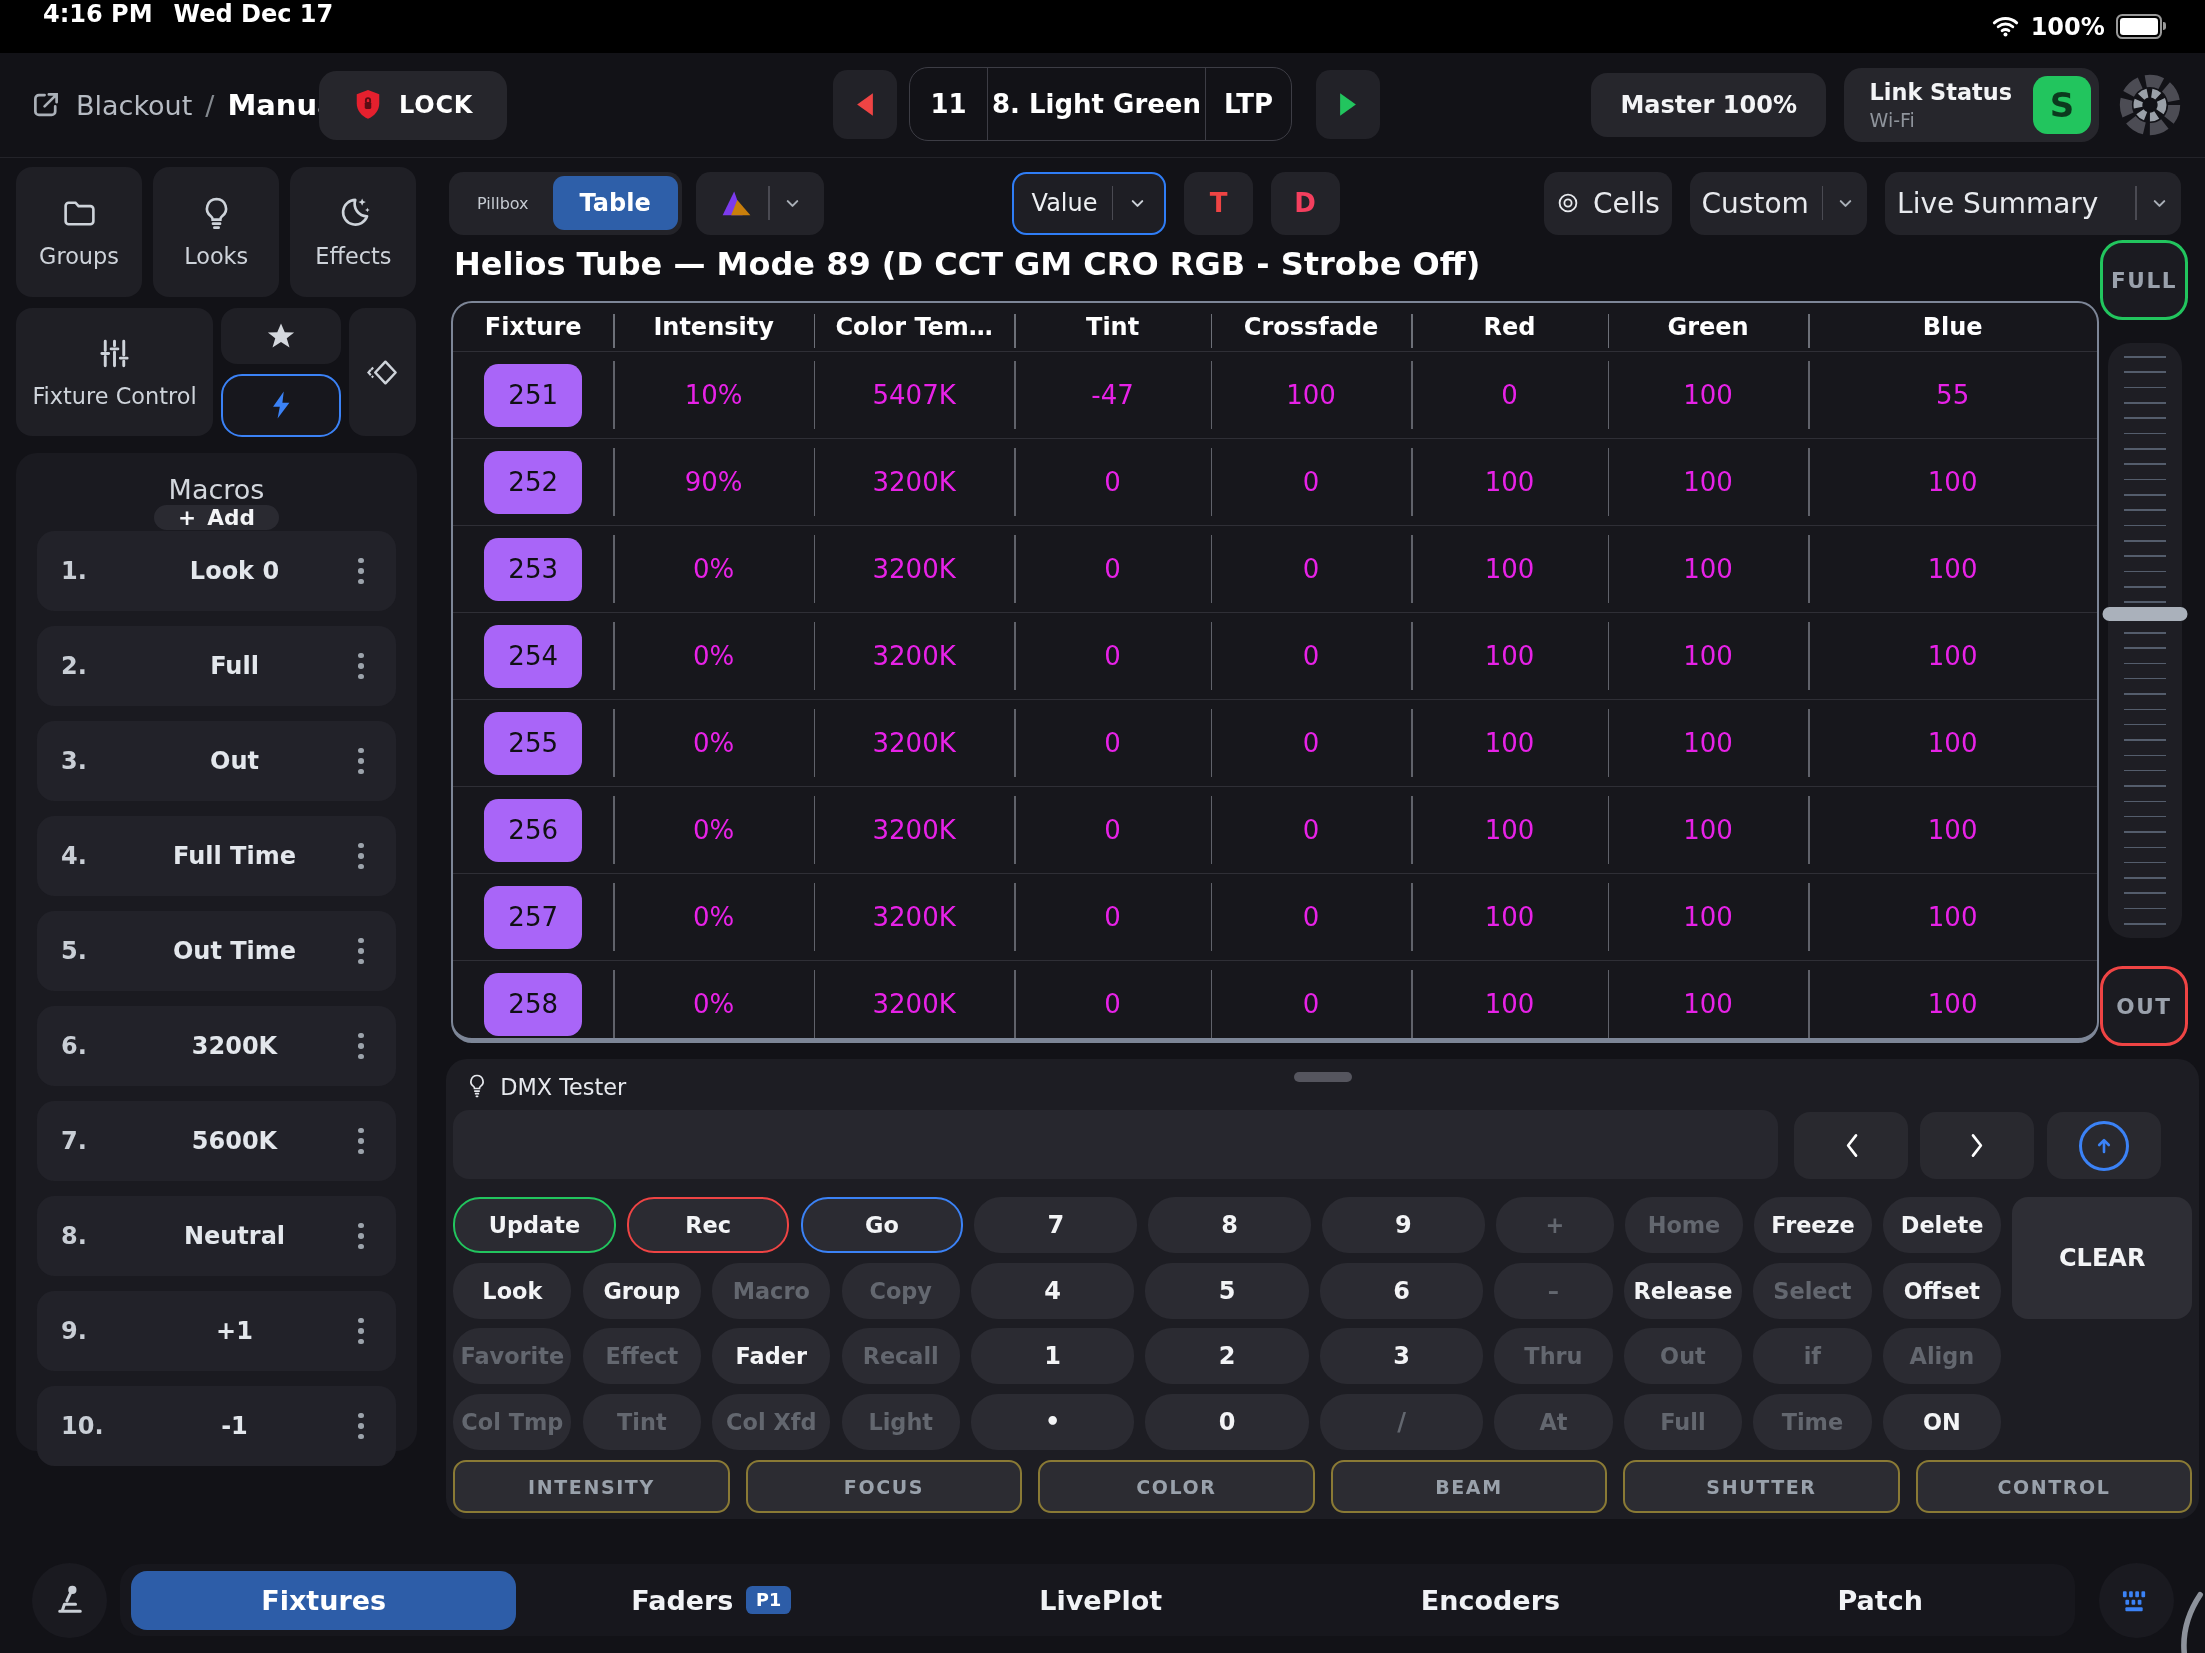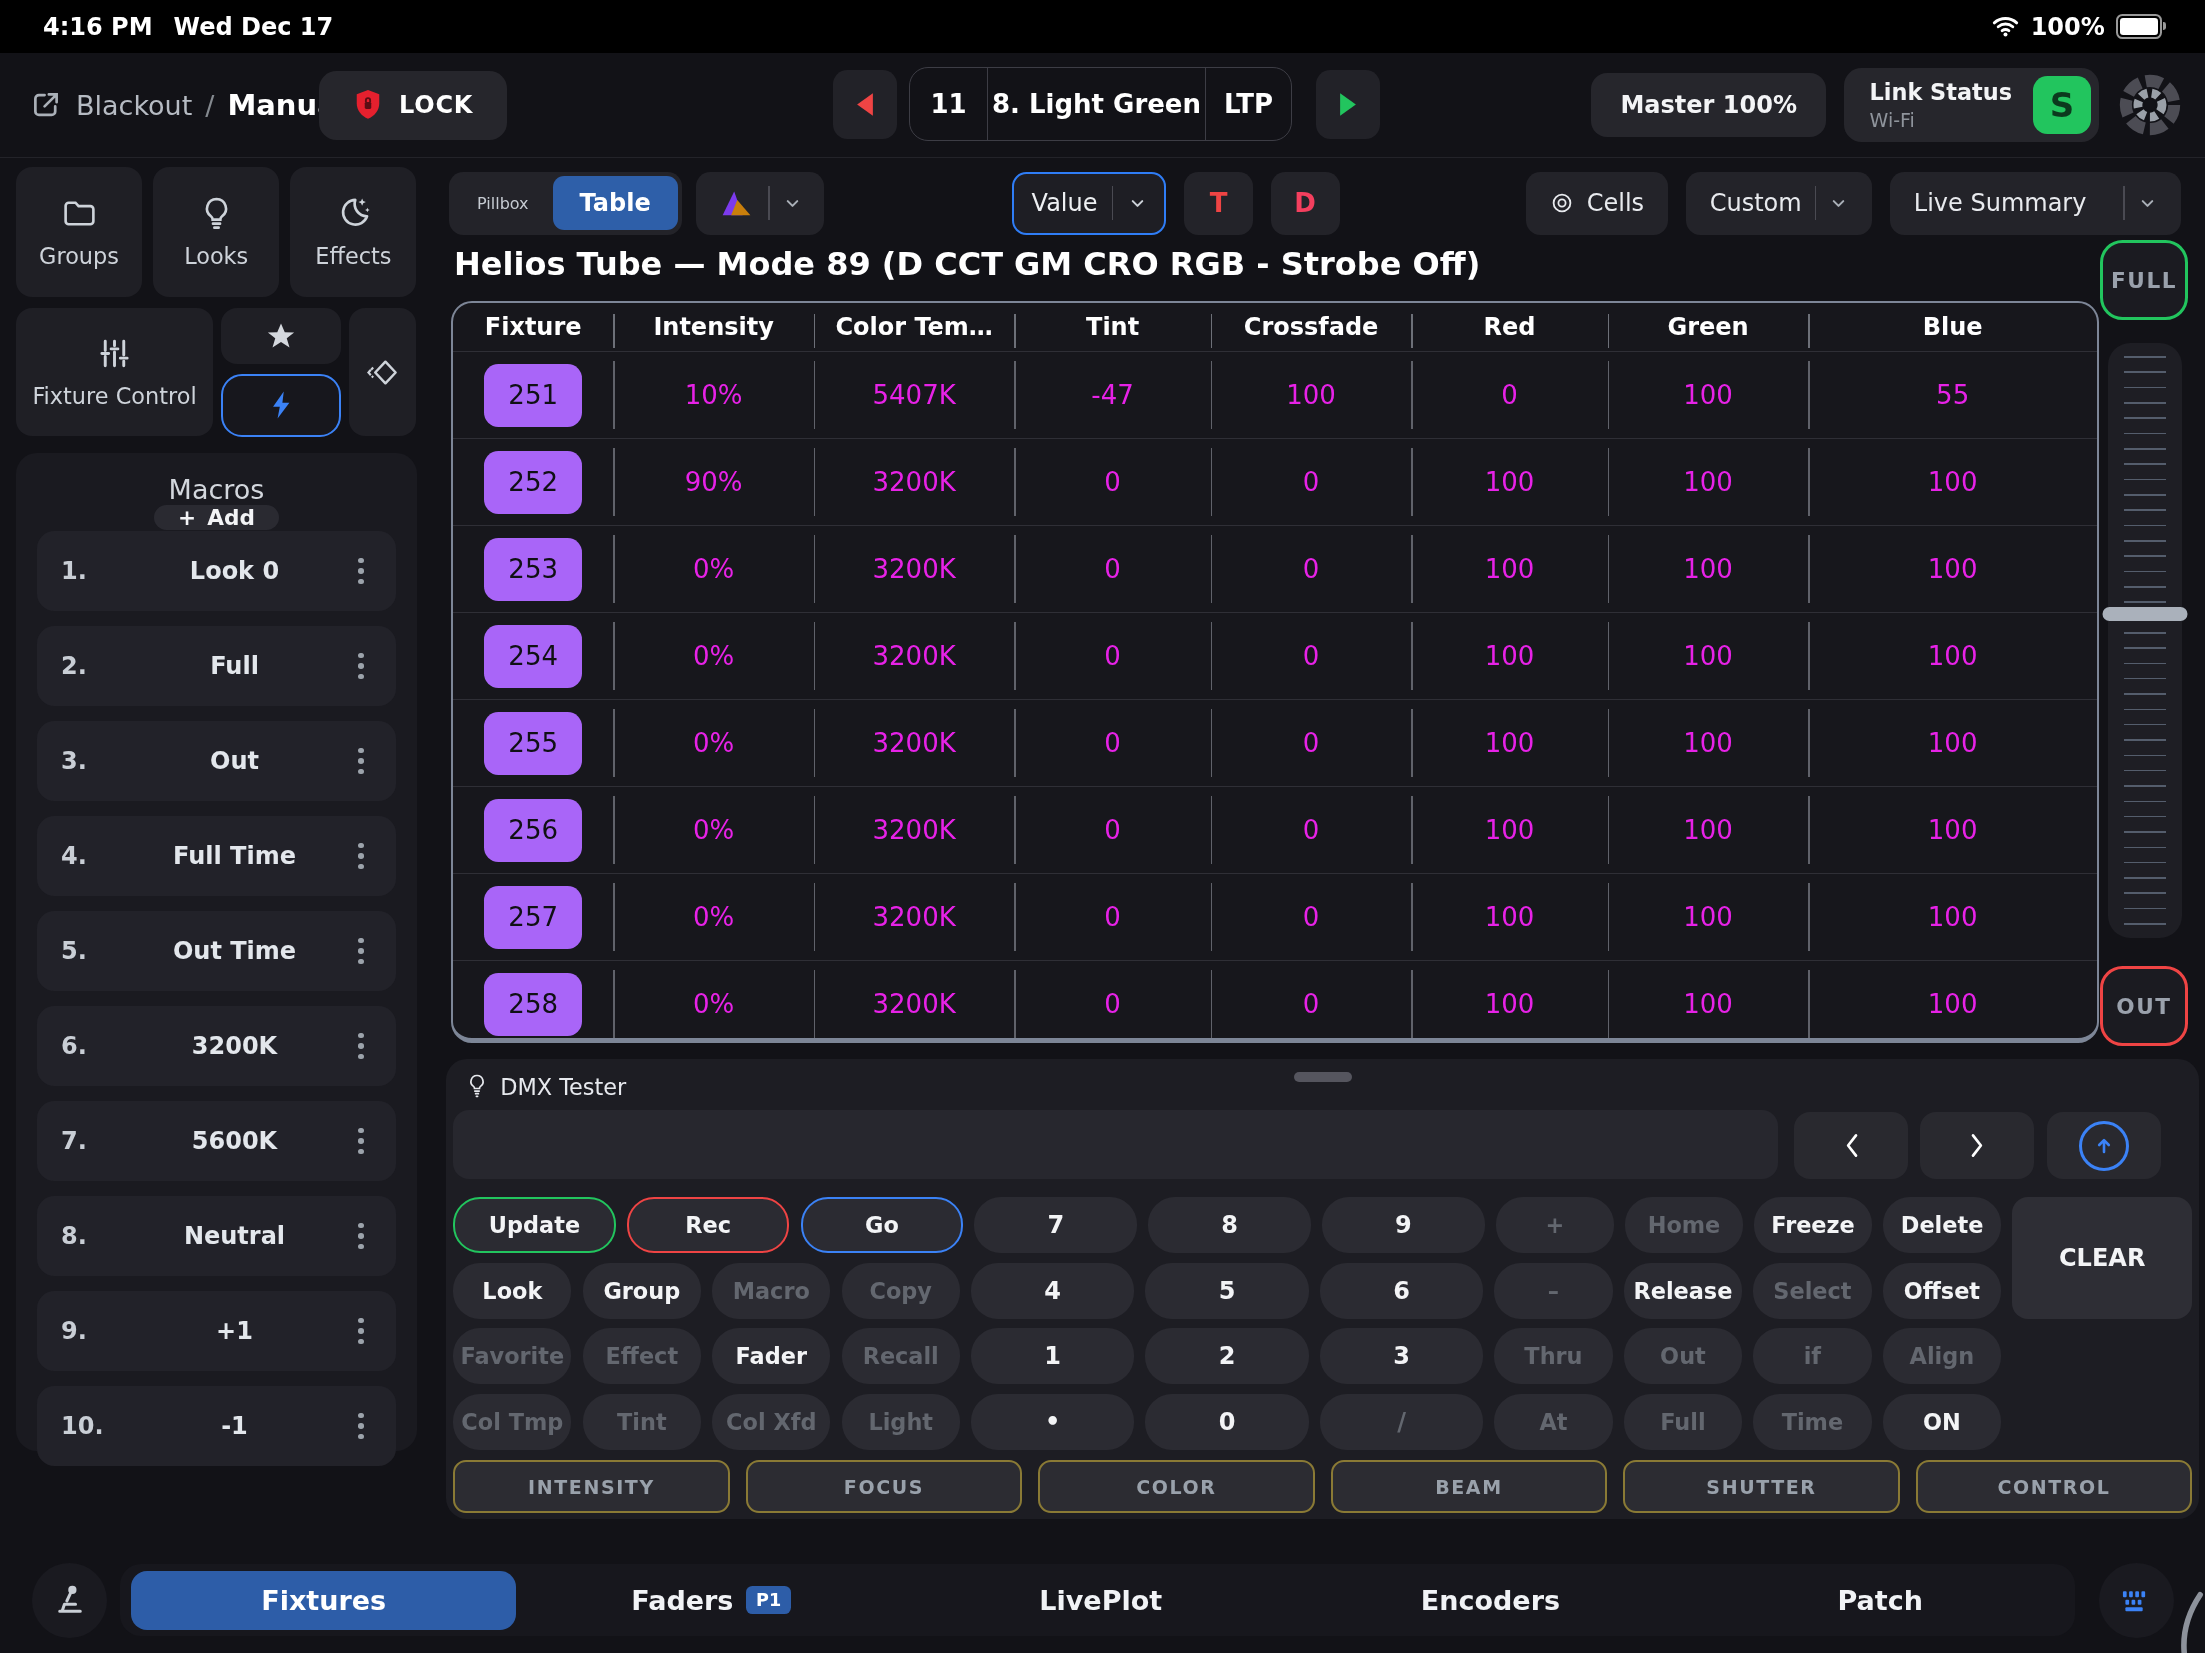--- a/index.html
+++ b/index.html
@@ -2,21 +2,21 @@
 <html style="font-size:13px"><head>
 <meta charset="utf-8">
 <style>
   html,body{margin:0;padding:0;background:#000;}
   #app{position:relative;width:2205px;height:1654px;background:#121217;overflow:hidden;
        font-family:"DejaVu Sans","Liberation Sans",sans-serif;color:#e5e7eb;}
   svg{display:block}
 
   
   #statusbar{position:absolute;left:0;top:0;width:100%;height:53px;background:#000;
-    display:flex;align-items:center;justify-content:space-between;padding:0 43px;box-sizing:border-box;}
+    display:flex;justify-content:space-between;padding:0 43px;box-sizing:border-box;}
   .sb-left{display:flex;gap:21px;font-size:24px;font-weight:700;color:#fff;}
   .sb-right{display:flex;align-items:center;gap:11.2px;font-size:24px;font-weight:700;color:#fff;}
   .batt{position:relative;width:42px;height:21px;border:2.4px solid rgba(255,255,255,.6);border-radius:6.4px;}
   .batt i{position:absolute;left:2.4px;top:2.4px;bottom:2.4px;right:2.4px;background:#fff;border-radius:3.2px;}
   .batt u{position:absolute;right:-6.4px;top:5.6px;width:3.2px;height:8px;background:rgba(255,255,255,.6);border-radius:0 2.4px 2.4px 0;}
 
   
   #header{position:absolute;left:0;top:53px;width:100%;height:104px;border-bottom:1.6px solid #232329;}
   .crumb{position:absolute;left:29px;top:0;height:100%;display:flex;align-items:center;gap:13px;}
   .crumb .t1{font-size:27px;color:#b6bbc3;}
@@ -76,22 +76,22 @@
     font-size:24px;font-weight:700;color:#fff;}
   .logo-dd{background:#232329;border-radius:14.4px;height:63px;width:128px;display:flex;align-items:center;justify-content:center;gap:13px;}
   .vdiv{width:1.6px;height:34px;background:#4a4a52;}
   .tb-mid{position:absolute;left:563px;top:0;display:flex;gap:17.6px;align-items:center;height:64px;}
   .value-dd{border:2.4px solid #2f7df6;background:#1e1e24;border-radius:14.4px;height:63px;box-sizing:border-box;
     display:flex;align-items:center;gap:14.4px;padding:0 17.6px;font-size:24px;color:#eef0f3;}
   .sq-btn{width:69px;height:63px;background:#232329;border-radius:14.4px;display:flex;align-items:center;justify-content:center;
     font-size:26px;font-weight:700;}
   .t-red{color:#ef4444;} .d-rose{color:#f43f5e;}
   .tb-right{position:absolute;right:14.4px;top:0;display:flex;gap:17.6px;align-items:center;height:64px;}
-  .pill-btn{background:#232329;border-radius:14.4px;height:63px;display:flex;align-items:center;gap:13px;padding:0 24px;
-    font-size:24px;color:#e8eaee;}
+  .pill-btn{background:#232329;border-radius:14.4px;height:63px;display:flex;align-items:center;gap:13px;padding:0 12px;
+    font-size:28px;color:#e8eaee;}
 
   
   #tbl-title{position:absolute;left:454px;top:245px;font-size:32px;font-weight:700;color:#fff;}
   #table{position:absolute;left:451px;top:301px;width:1648px;height:742px;background:#17171c;
     border:2.4px solid #7d8697;border-bottom-width:5.6px;border-radius:21px;box-sizing:border-box;overflow:hidden;}
   .thead,.trow{display:grid;grid-template-columns:200fr 250fr 250fr 245fr 250fr 245fr 250fr 360fr;}
   .thead{height:48px;}
   .th{display:flex;align-items:center;justify-content:center;font-size:24px;font-weight:700;color:#fff;position:relative;}
   .th+.th:before{content:"";position:absolute;left:0;top:22%;height:72%;width:1.6px;background:rgba(215,222,233,.45);}
   .trow{height:86px;border-top:1.6px solid #2f2f36;}

